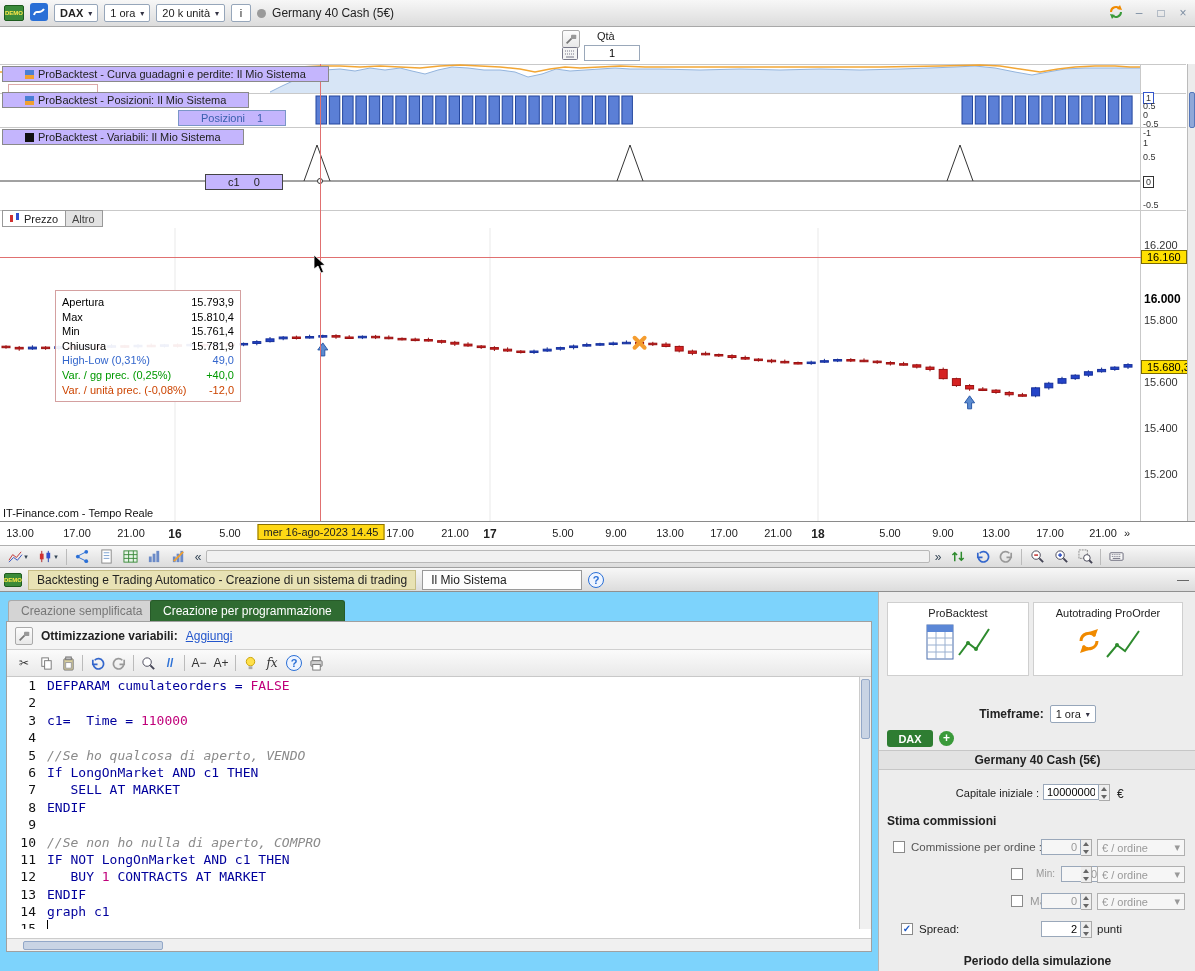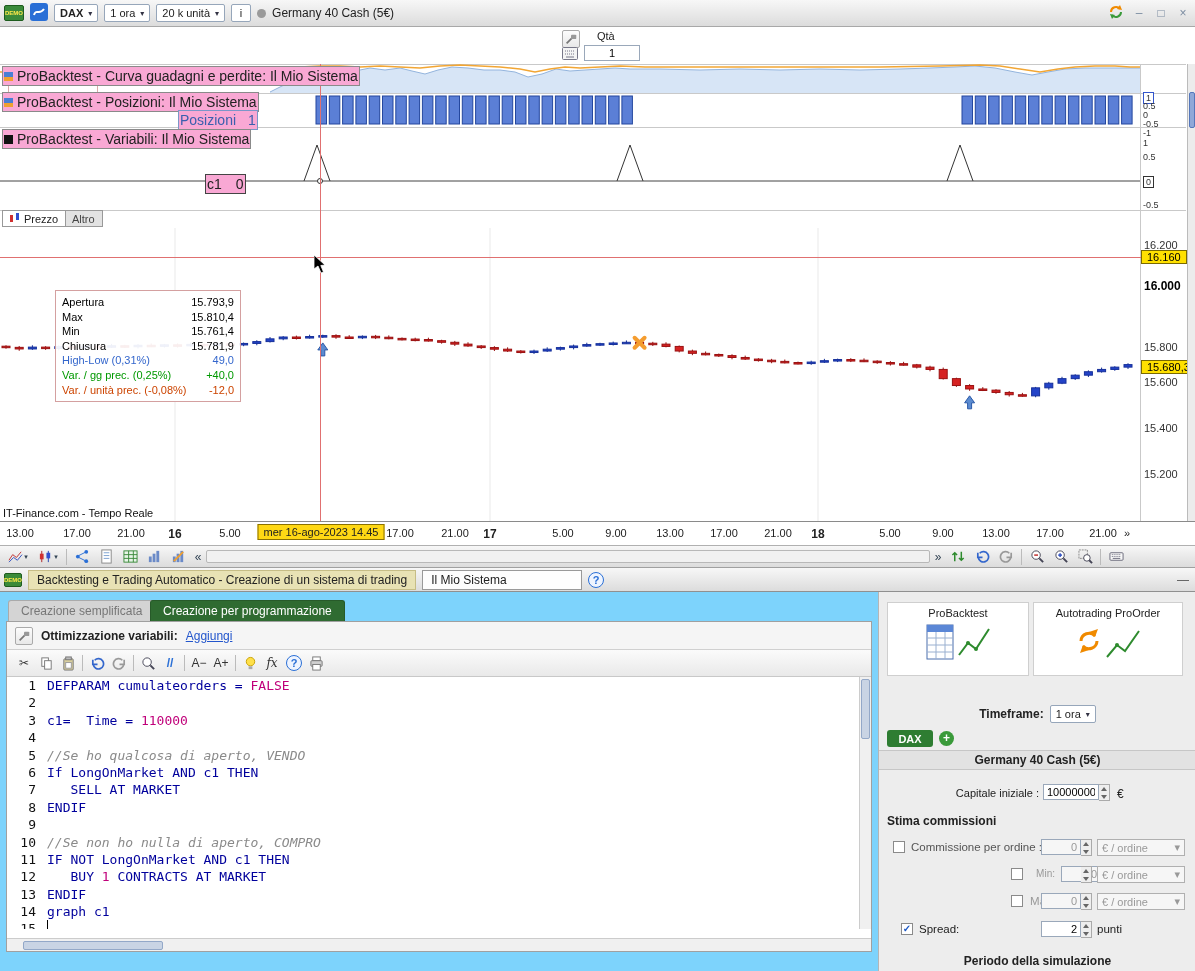--- a/index.html
+++ b/index.html
@@ -15,21 +15,21 @@
 .winbtn{width:16px;height:16px;display:flex;align-items:center;justify-content:center;color:#7c8da2;font-size:12px}
 .iconbox{width:20px;height:18px;border:1px solid #96a6ba;border-radius:2px;background:#fff;display:flex;align-items:center;justify-content:center}
 .bullet{width:9px;height:9px;border-radius:50%;background:#9a9a9a;display:inline-block}
 
 .sbtn{border:1px solid #aaa;background:linear-gradient(#fdfdfd,#e8e8e8);border-radius:2px;display:flex;align-items:center;justify-content:center}
 .inp{border:1px solid #9aa8ba;height:16px;font-size:11px;padding:0 3px;font-family:"Liberation Sans",sans-serif}
 
 .chart-area{left:0;top:64px;width:1195px;height:457px;background:#fff}
 .hline{position:absolute;left:0;width:1186px;height:1px;background:#c9c9c9}
 .vline{position:absolute;left:1140px;top:0;width:1px;height:457px;background:#c9c9c9}
-.chip{position:absolute;display:flex;align-items:center;gap:4px;background:#f9a8d4;border:1px solid #8a8a8a;padding:1px 1px;font-size:14px;white-space:nowrap;z-index:5}
+.chip{position:absolute;display:flex;align-items:center;gap:4px;background:#c4b5fd;border:1px solid #8a8a8a;padding:1px 22px;font-size:11px;white-space:nowrap;z-index:5}
 .sq{width:9px;height:9px;display:inline-block;flex:none}
 .axis-label{position:absolute;left:3px;font-size:11px;white-space:nowrap;color:#333}
 .axis-label.b{font-weight:bold;font-size:12px;color:#000}
 .axis-label.hl{background:#ffe000;border:1px solid #7a6a00;padding:0 5px;left:0;color:#000}
 .scale-label{position:absolute;left:2px;font-size:9px;color:#333;white-space:nowrap}
 .scale-label.boxb{border:1px solid #3355cc;background:#fff;padding:0 2px}
 .scale-label.boxd{border:1px solid #333;background:#fff;padding:0 2px}
 .tab-chip{position:absolute;display:flex;align-items:center;gap:4px;font-size:11px;padding:1px 7px;border:1px solid #999;height:17px}
 .tab-chip.on{background:#fff;z-index:2}
 .tab-chip.off{background:#e2e2e2;color:#444}
@@ -469,22 +469,22 @@
 
     <div class="cross-v" style="left:320px;top:0;height:457px"></div>
     <div class="cross-h" style="left:0;top:193px;width:1141px"></div>
     <svg class="abs" style="left:314px;top:191px;z-index:9" width="14" height="20" viewBox="0 0 14 20">
         <polygon points="0,0 0,14 4,11 7,18 9.5,17 6.8,10.5 11,10" fill="#000" stroke="#fff" stroke-width="0.8"></polygon>
       </svg>
 
     <div id="price-axis" class="abs" style="left:1141px;top:0;width:45px;height:457px">
         <div class="axis-label" style="top: 175px;">16.200</div>
         <div class="axis-label hl" style="top: 186px;">16.160</div>
-        <div class="axis-label b" style="top: 215px;">16.000</div>
-        <div class="axis-label" style="top: 277px;">15.800</div>
+        <div class="axis-label b" style="top: 228px;">16.000</div>
+        <div class="axis-label" style="top: 250px;">15.800</div>
         <div class="axis-label hl" style="top: 296px;">15.680,3</div>
         <div class="axis-label" style="top: 312px;">15.600</div>
         <div class="axis-label" style="top: 358px;">15.400</div>
         <div class="axis-label" style="top: 404px;">15.200</div>
       </div>
 
     <span class="abs" style="left:3px;top:443px;font-size:11px;color:#111;z-index:3"></span>
     <span class="abs" style="left:3px;top:443px;font-size:11px;color:#111;z-index:3">IT-Finance.com - Tempo Reale</span>
 
     <div class="abs" style="left:1187px;top:0;width:8px;height:457px;background:#ececec;border-left:1px solid #bbb">

